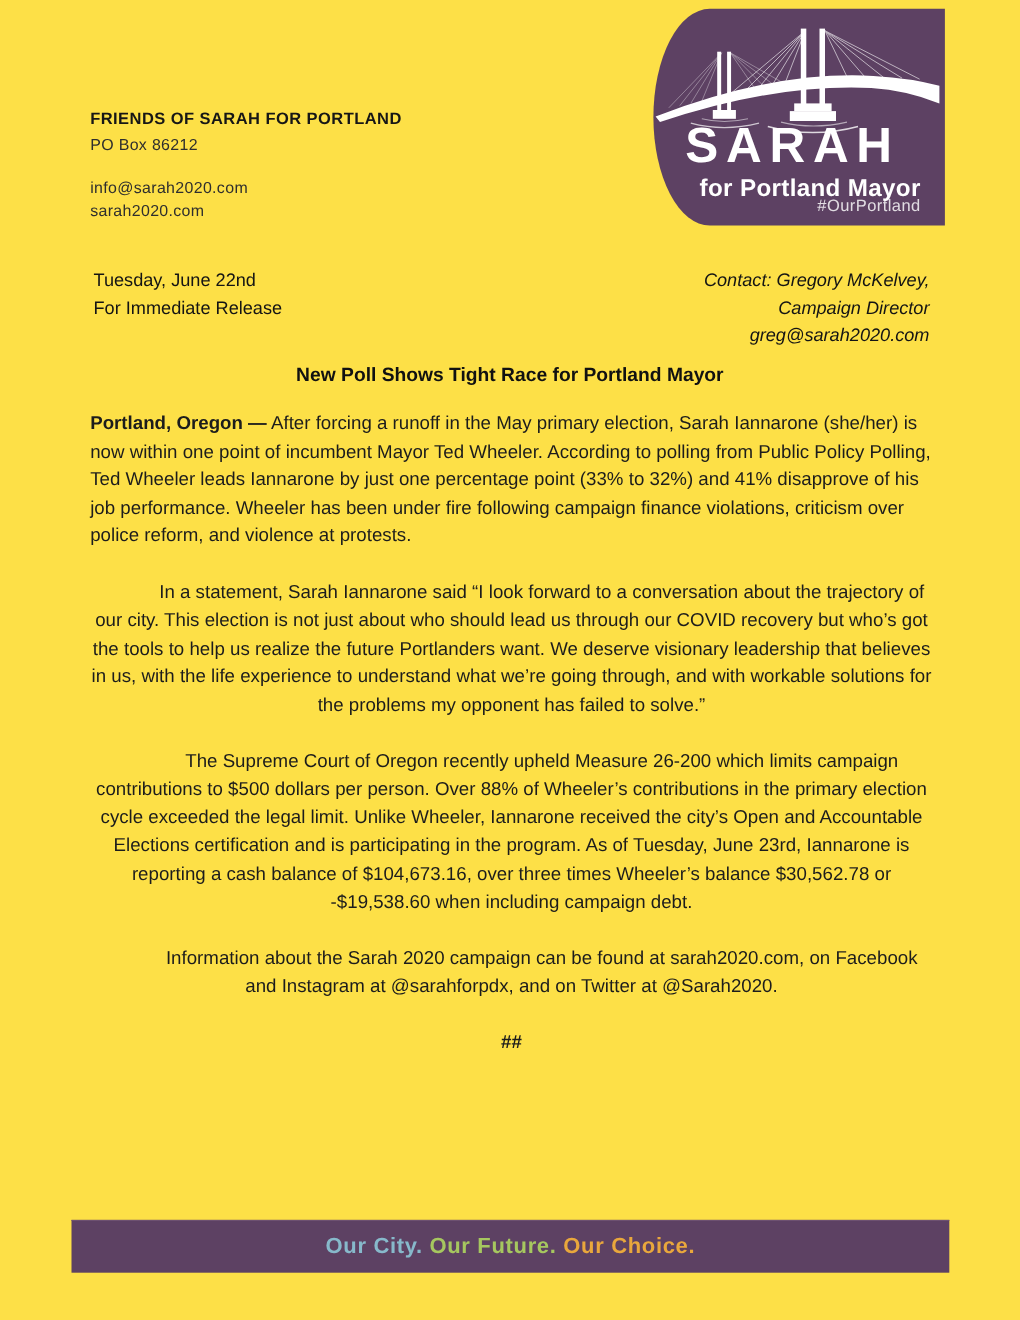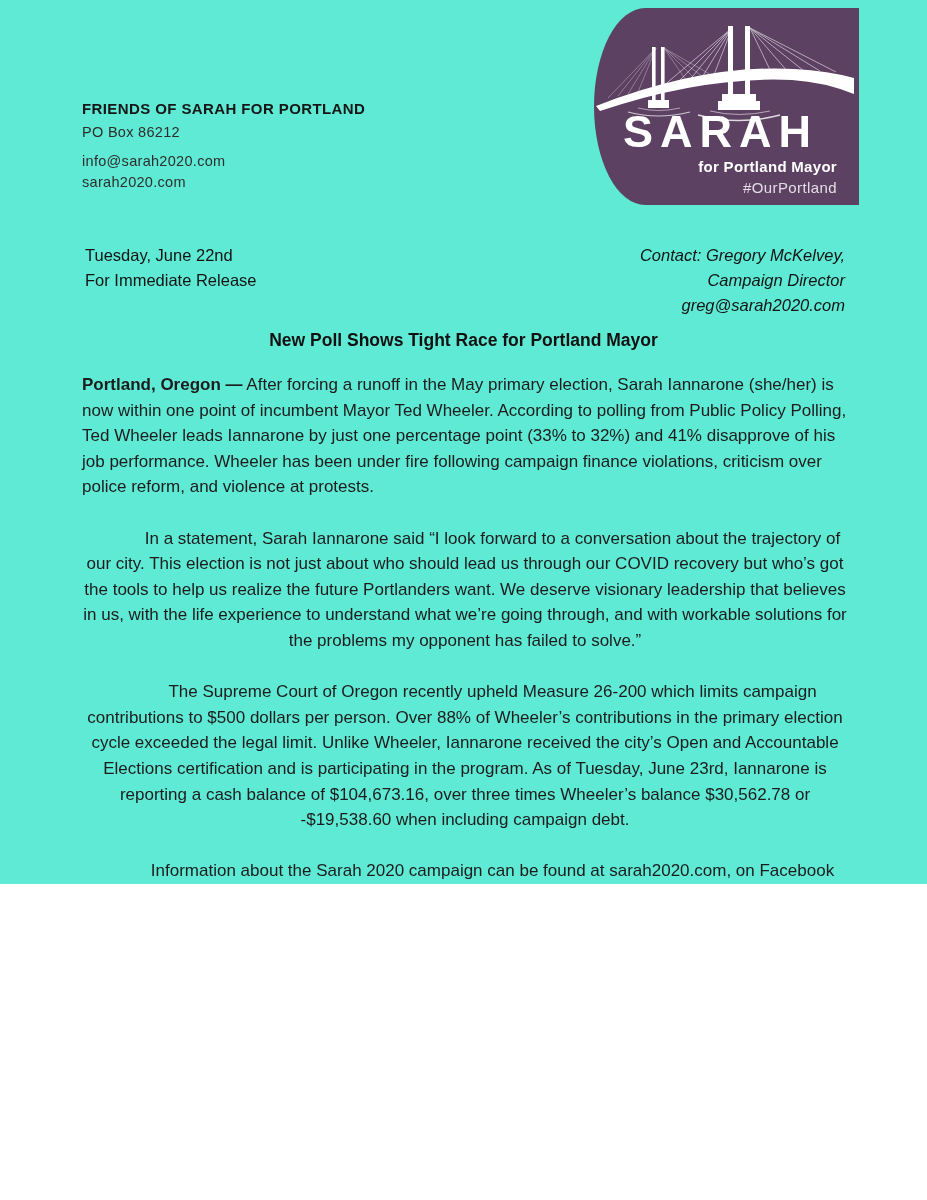--- a/index.html
+++ b/index.html
@@ -1,21 +1,21 @@
 <!DOCTYPE html>
 <html><head>
 <meta charset="utf-8">
 <style>
   * { margin: 0; padding: 0; box-sizing: border-box; }
   html, body { background: #ffffff; }
   .page {
     position: relative;
     width: 927px;
-    height: 884px;
-    background: #5eead4;
+    height: 1200px;
+    background: #fde047;
     font-family: "Liberation Sans", "DejaVu Sans", sans-serif;
     color: #1c1c1c;
     overflow: hidden;
   }
 
   
   .letterhead {
     position: absolute;
     left: 82px;
     top: 98px;
@@ -24,21 +24,21 @@
     color: #2e2e2e;
     letter-spacing: 0.3px;
   }
   .letterhead .org {
     font-size: 15px;
     font-weight: bold;
     color: #161616;
     letter-spacing: 0.4px;
     margin-bottom: 3px;
   }
-  .letterhead .contact-block { margin-top: 8px; }
+  .letterhead .contact-block { margin-top: 18px; }
 
   
   .logo {
     position: absolute;
     left: 594px;
     top: 8px;
     width: 265px;
     height: 197px;
     border-radius: 52px 0 0 52px / 100px 0 0 100px;
     overflow: hidden;
@@ -61,21 +61,21 @@
     font-size: 45px;
     letter-spacing: 7px;
     line-height: 48px;
   }
   .logo .logo-tagline {
     position: absolute;
     right: 22px;
     top: 150px;
     color: #ffffff;
     font-weight: bold;
-    font-size: 15px;
+    font-size: 22px;
     letter-spacing: 0.3px;
     text-align: center;
   }
   .logo .logo-hashtag {
     position: absolute;
     right: 22px;
     top: 171px;
     color: #ffffff;
     opacity: 0.82;
     font-size: 15px;

